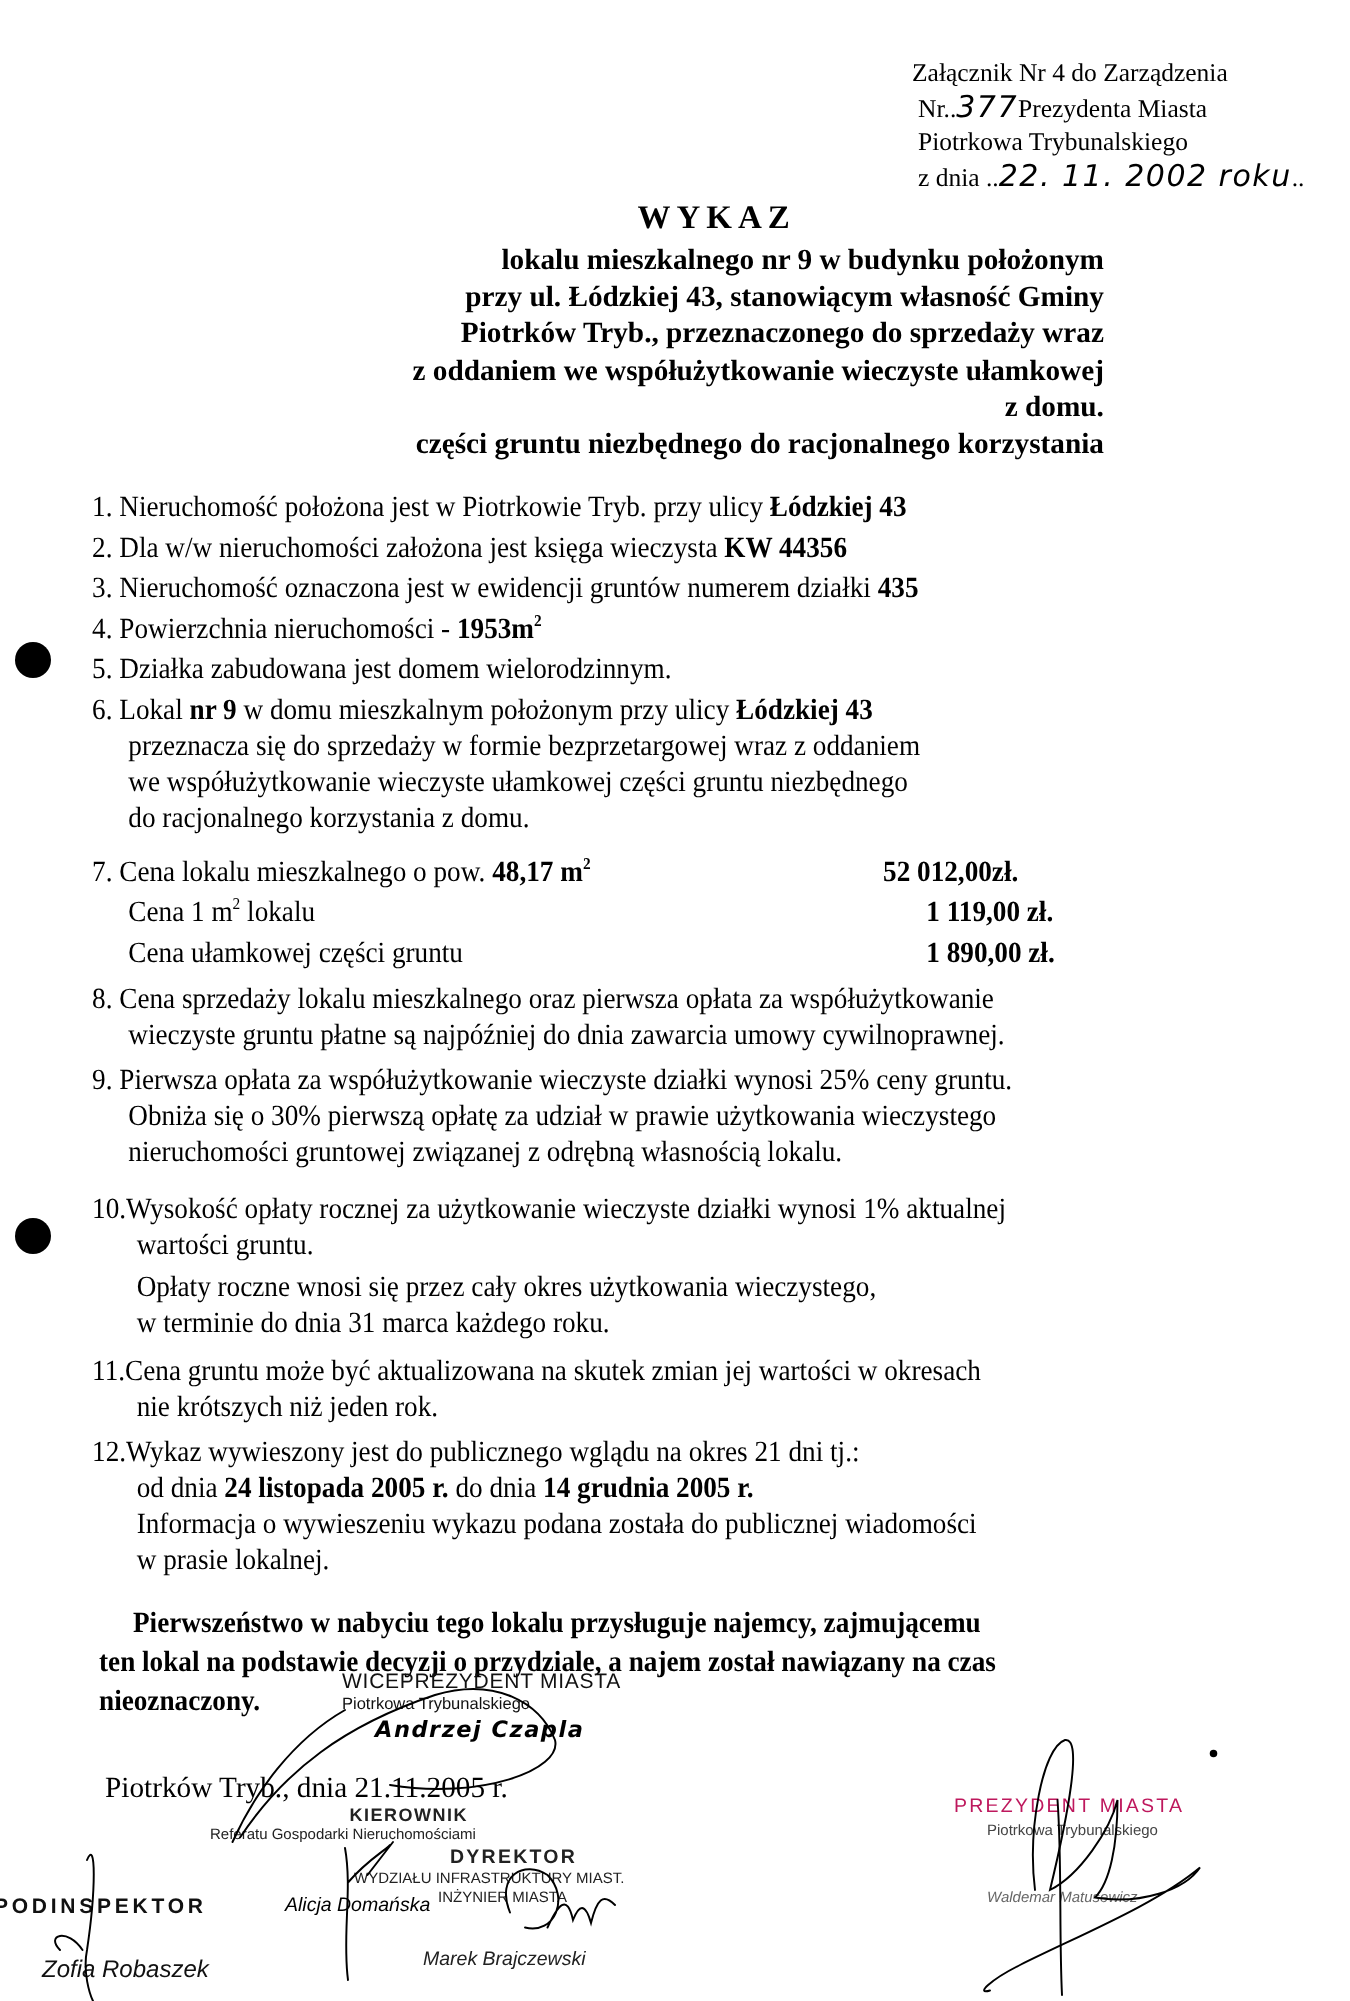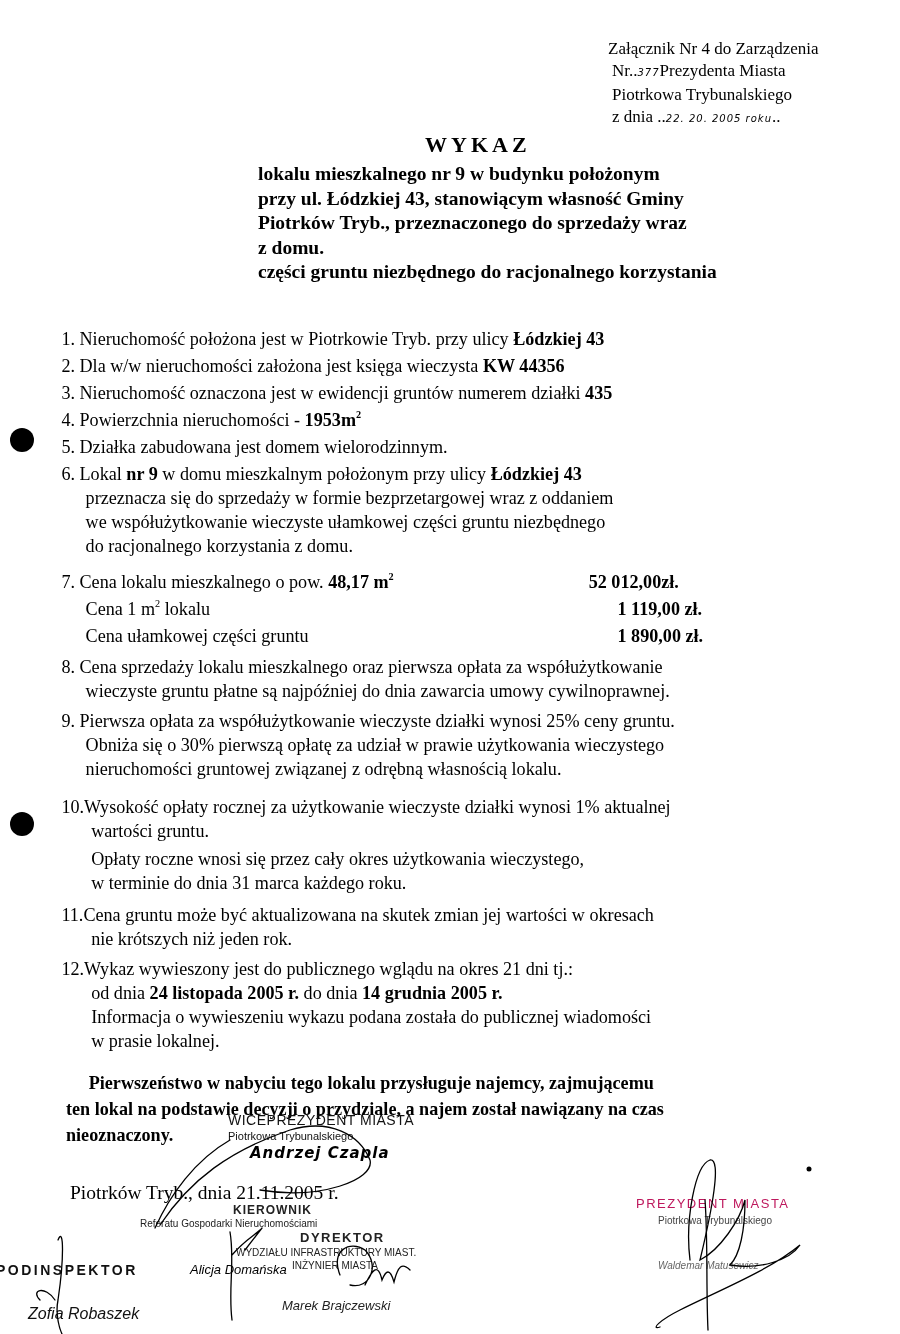--- a/index.html
+++ b/index.html
@@ -4,23 +4,23 @@
 <style>
   html, body { margin: 0; padding: 0; background: #ffffff; }
   body {
     width: 900px; height: 1334px; position: relative; overflow: hidden;
     font-family: "Liberation Serif", "DejaVu Serif", serif;
     color: #000;
   }
   .abs { position: absolute; white-space: nowrap; }
   .attach { left: 608px; top: 38px; font-size: 17px; line-height: 22px; }
   .attach div { white-space: nowrap; }
-  .hand { font-family: "DejaVu Sans", sans-serif; font-style: italic; font-size: 10px; letter-spacing: 1px; }
+  .hand { font-family: "DejaVu Sans", sans-serif; font-style: italic; font-size: 20px; letter-spacing: 1px; }
   .title { left: 425px; top: 132px; font-size: 22px; font-weight: bold; letter-spacing: 4px; }
-  .subtitle { left: 258px; top: 162px; font-size: 19.5px; font-weight: bold; line-height: 24.5px; }
+  .subtitle { left: 275px; top: 162px; font-size: 19.5px; font-weight: bold; line-height: 24.5px; text-align: right; }
   .subtitle div { white-space: nowrap; }
   .body-text { font-size: 19.5px; line-height: 24px; transform: scaleX(0.93); transform-origin: left top; }
   .item { position: absolute; left: 66px; white-space: nowrap; }
   .item .cont { display: block; padding-left: 26px; }
   b { font-weight: bold; }
   sup { font-size: 11px; vertical-align: 8px; line-height: 0; }
   .price-row { position: absolute; white-space: nowrap; }
   .hole { position: absolute; width: 24px; height: 24px; border-radius: 50%; background: #000; }
   .priority { left: 66px; top: 1070px; font-size: 19.5px; font-weight: bold; line-height: 26px; transform: scaleX(0.93); transform-origin: left top; }
   .priority div { white-space: nowrap; }
@@ -33,30 +33,31 @@
 <div class="hole" style="left:10px;top:428px;"></div>
 <div class="hole" style="left:10px;top:812px;"></div>
 
 <div class="abs attach">
   <div>Załącznik Nr 4 do Zarządzenia</div>
   <div style="padding-left:4px;">
     <span>Nr..</span><span class="hand">377</span><span>Prezydenta  Miasta</span>
   </div>
   <div style="padding-left:4px;">Piotrkowa Trybunalskiego</div>
   <div style="padding-left:4px;">
-    <span>z dnia ..</span><span class="hand">22. 20. 2005 roku</span><span>..</span>
+    <span>z dnia ..</span><span class="hand">22. 11. 2002 roku</span><span>..</span>
   </div>
 </div>
 
 <div class="abs title">WYKAZ</div>
 
 <div class="abs subtitle">
   <div>lokalu mieszkalnego nr 9 w budynku położonym</div>
   <div>przy ul. Łódzkiej 43, stanowiącym własność Gminy</div>
   <div>Piotrków Tryb., przeznaczonego do sprzedaży wraz</div>
+  <div>z oddaniem we współużytkowanie wieczyste ułamkowej</div>
   <div>z domu.</div>
   <div>części gruntu niezbędnego do racjonalnego korzystania</div>
 </div>
 
 <div class="body-text">
   <div class="item" style="top:327px;">
     <span>1.</span> <span>Nieruchomość położona jest w Piotrkowie Tryb. przy ulicy </span><b>Łódzkiej 43</b>
   </div>
   <div class="item" style="top:354px;">
     <span>2.</span> <span>Dla w/w nieruchomości założona jest księga wieczysta </span><b>KW 44356</b>

